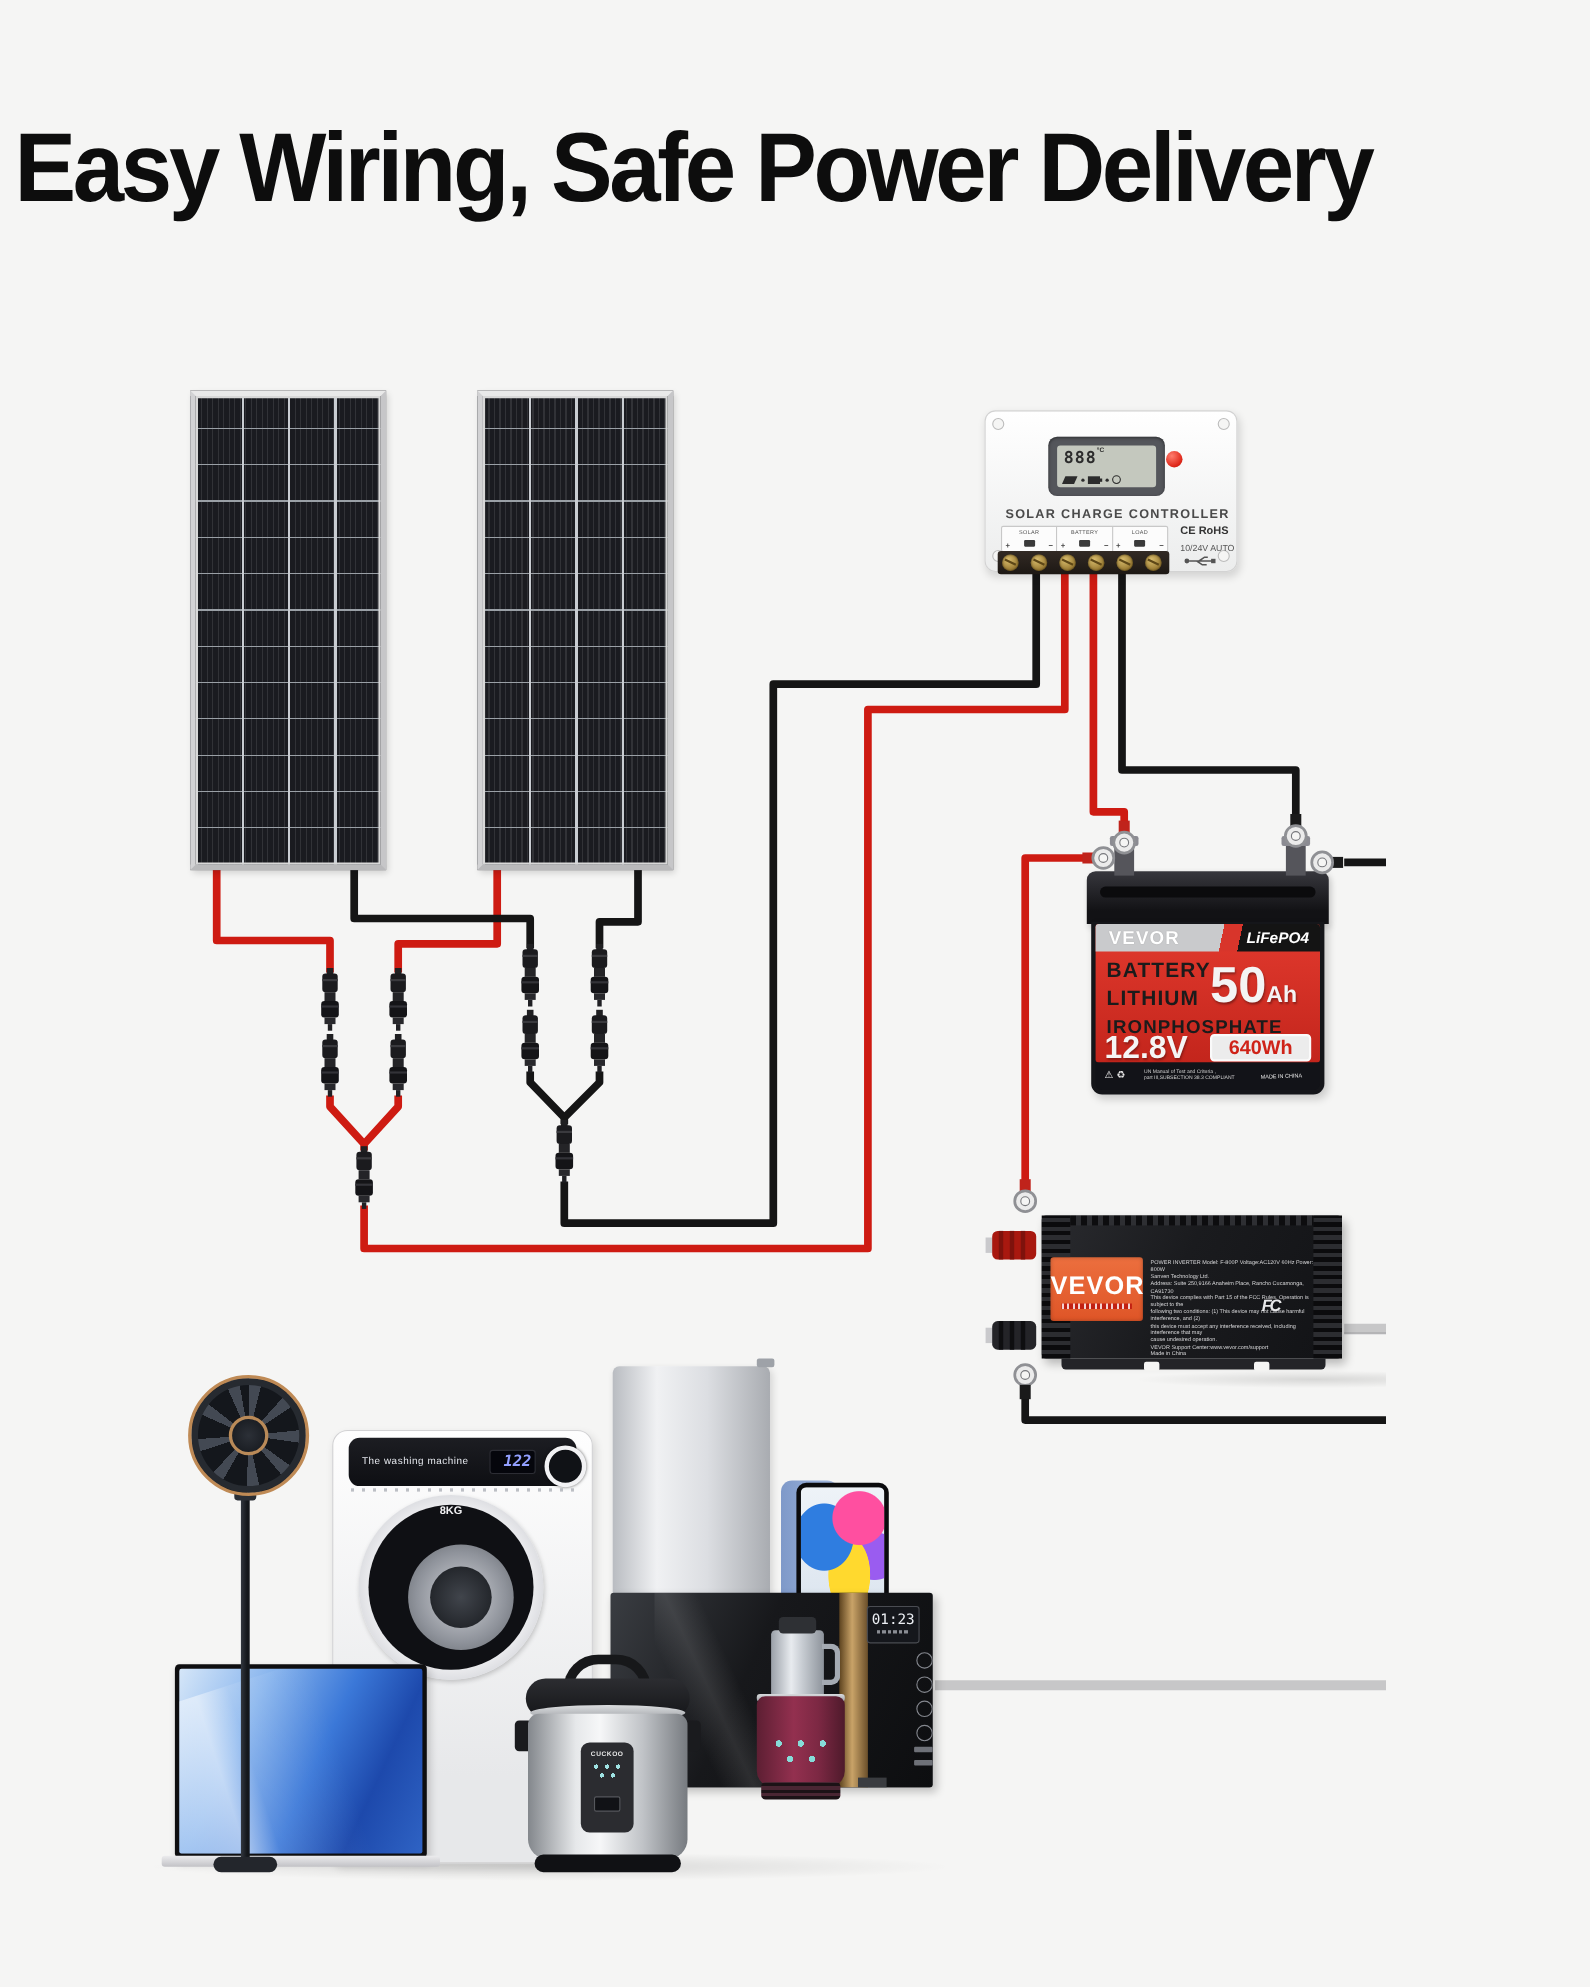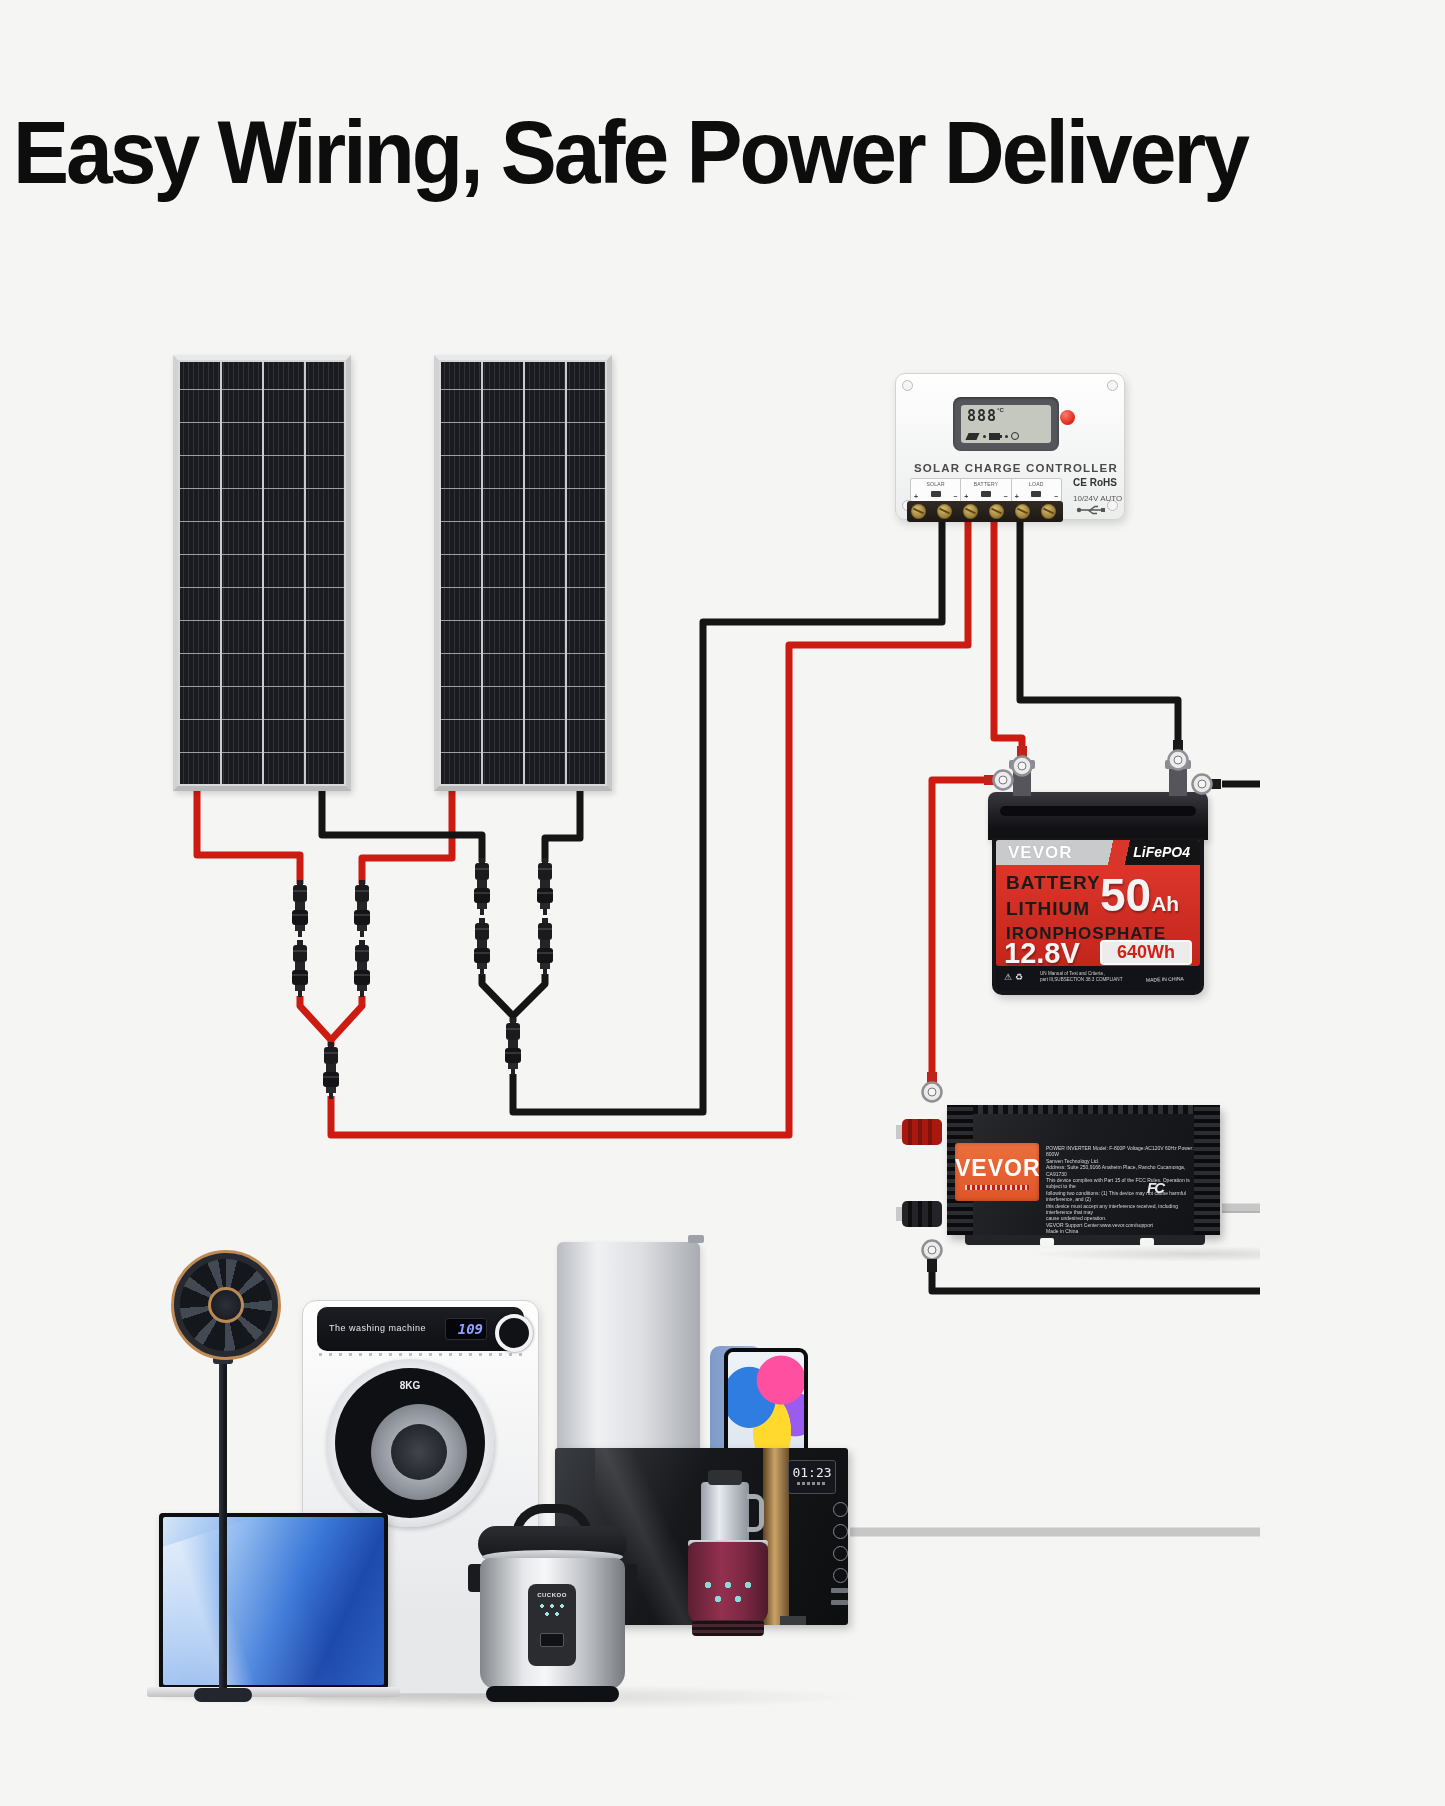--- a/index.html
+++ b/index.html
@@ -94,21 +94,21 @@
   .w-title{left:12px;top:16px;font-size:9px;color:#e3e6ec;letter-spacing:.5px;text-align:center;}
   .w-disp{left:128px;top:11px;width:42px;height:22px;background:#05060c;border:1px solid #2c2d34;border-radius:3px;
           font-family:"DejaVu Sans Mono",monospace;font-style:italic;font-weight:bold;font-size:14px;color:#93a0ff;
           text-align:right;line-height:21px;padding-right:3px;box-sizing:border-box;}
   .w-knob{left:178px;top:7px;width:30px;height:30px;border-radius:50%;background:#101216;border:4px solid #f2f2f4;box-shadow:0 0 3px rgba(0,0,0,.6);}
   .w-dash{left:16px;top:52px;width:204px;height:3px;opacity:.55;
           background:repeating-linear-gradient(90deg,#8a8f99 0 3px,transparent 3px 10px);}
   .w-door{left:23px;top:58px;width:168px;height:168px;border-radius:50%;background:radial-gradient(#fbfbfc 52%,#dcdde1 72%,#cfd0d4);
           box-shadow:1px 2px 5px rgba(0,0,0,.2);}
   .w-door2{left:9px;top:9px;width:150px;height:150px;border-radius:50%;background:#0f1014;}
-  .w-kg{width:100%;text-align:center;margin-top:12px;font-size:10px;font-weight:bold;color:#f2f2f4;}
+  .w-kg{width:100%;text-align:center;font-size:10px;font-weight:bold;color:#f2f2f4;}
   .w-drum{left:36px;top:36px;width:96px;height:96px;border-radius:50%;background:radial-gradient(#d3d5da,#8f939b 60%,#5e6268);}
   .w-drum2{left:20px;top:20px;width:56px;height:56px;border-radius:50%;background:radial-gradient(#41454c,#24272c 70%);}
   .fridge{left:557px;top:1242px;width:143px;height:320px;border-radius:6px 6px 2px 2px;
           background:linear-gradient(90deg,#b9bcc1,#f0f1f3 28%,#dcdee2 60%,#a9acb1);box-shadow:2px 3px 7px rgba(0,0,0,.12);}
   .fr-split{left:0;top:248px;width:143px;height:3px;background:linear-gradient(#85888d,#d8dadd);}
   .fr-hinge{left:131px;top:-7px;width:16px;height:8px;background:#9ea2a8;border-radius:2px;}
   .tab-back{left:710px;top:1346px;width:52px;height:118px;background:linear-gradient(90deg,#7e99c9,#a3b8dd);border-radius:10px;}
   .tab{left:724px;top:1348px;width:84px;height:116px;background:#0b0b0d;border-radius:9px;padding:4px;box-sizing:border-box;}
   .tab-scr{width:100%;height:100%;border-radius:5px;background:
       radial-gradient(circle at 70% 26%,#ff4fa0 0 25%,transparent 26%),
@@ -364,21 +364,21 @@
     </g>
   </svg>
 
   <div class="abs" style="z-index:4;left:0;top:0;width:0;height:0">
     <div class="abs shadow" style="left:130px;top:1684px;width:740px;height:26px"></div>
     <div class="abs shadow" style="left:1030px;top:1246px;width:330px;height:16px"></div>
 
     <div class="abs washer">
       <div class="abs w-panel">
         <span class="abs w-title">The washing machine</span>
-        <div class="abs w-disp">109</div>
+        <div class="abs w-disp">122</div>
         <div class="abs w-knob"></div>
       </div>
       <div class="abs w-dash"></div>
       <div class="abs w-door">
         <div class="abs w-door2">
           <div class="w-kg">8KG</div>
           <div class="abs w-drum">
               <div class="abs w-drum2"></div>
             </div>
         </div>

